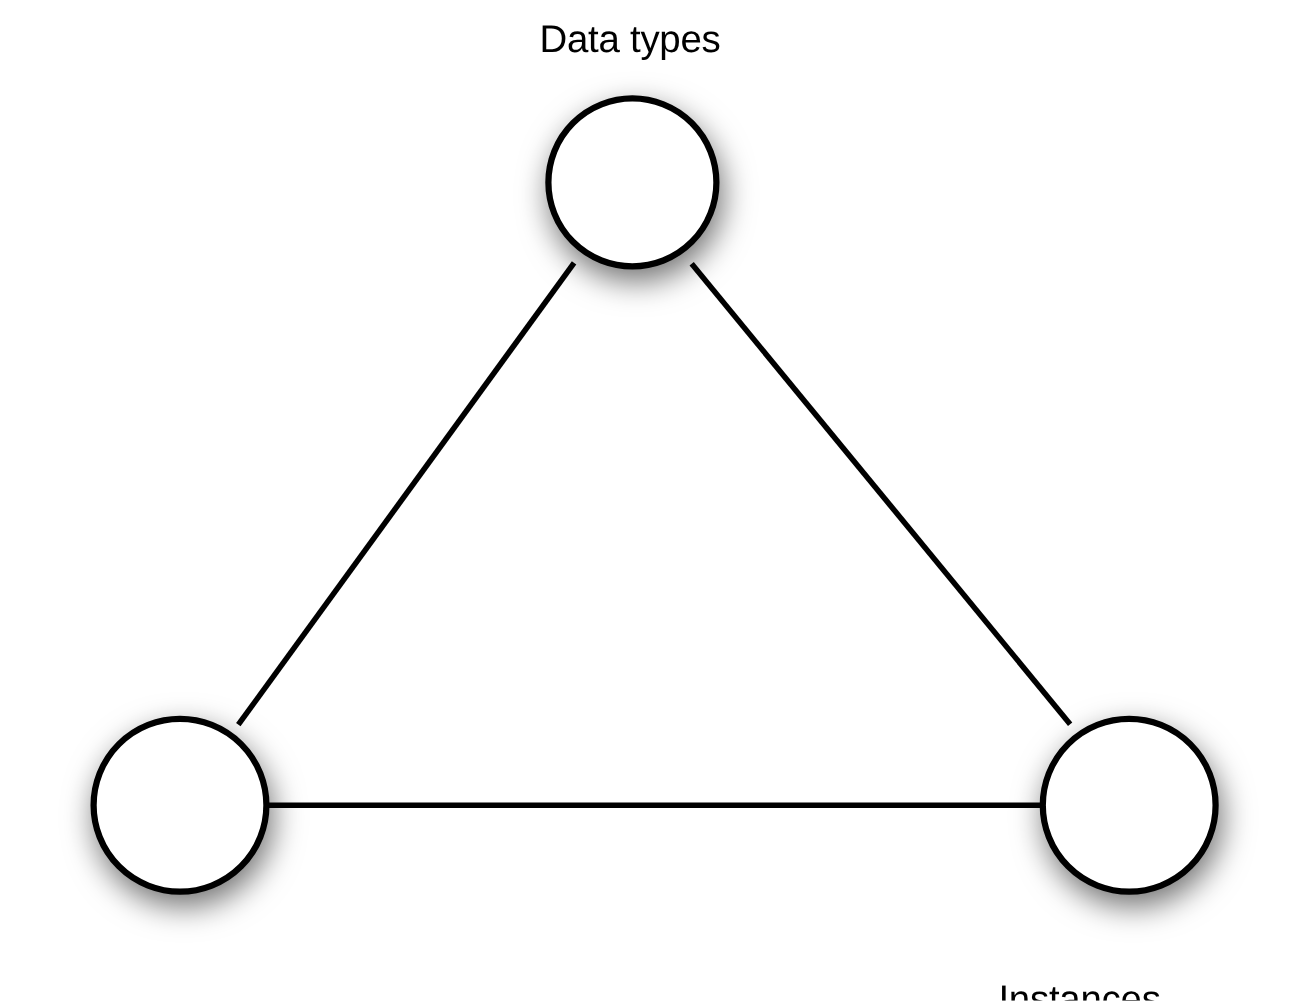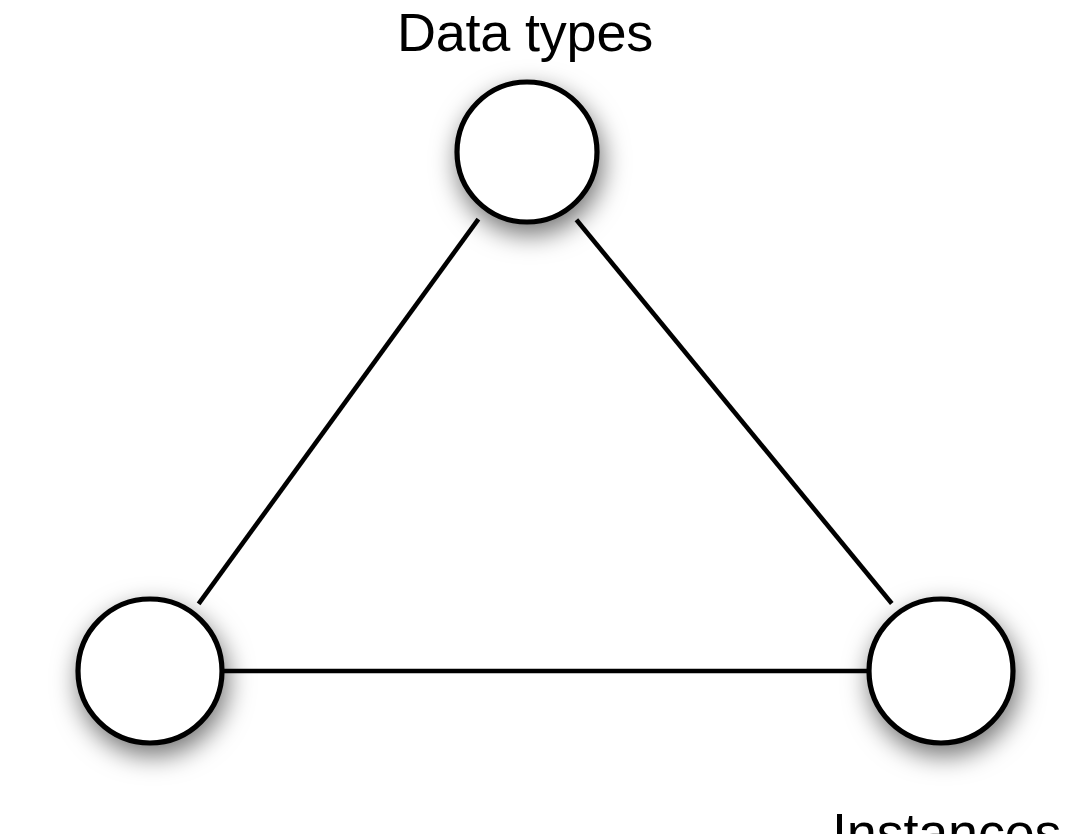--- a/index.html
+++ b/index.html
@@ -23,21 +23,21 @@
     left: 0;
     top: 0;
     width: 1075px;
     height: 834px;
     display: block;
   }
   .node-label {
     position: absolute;
     color: #000000;
     font-family: "Liberation Sans", sans-serif;
-    font-size: 54px;
+    font-size: 32px;
     line-height: 50px;
     font-weight: 400;
     letter-spacing: -0.2px;
     white-space: nowrap;
     text-align: center;
   }
   #label-data-types {
     left: 0;
     top: 7px;
     width: 1050px;

